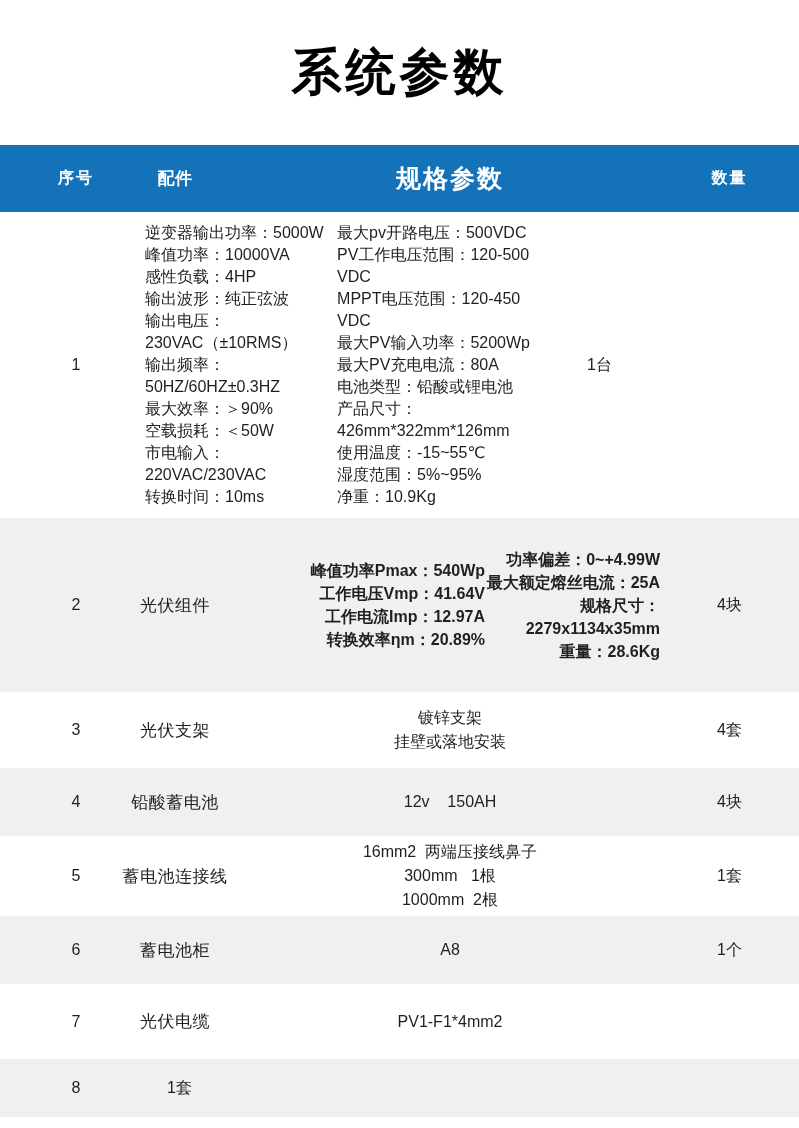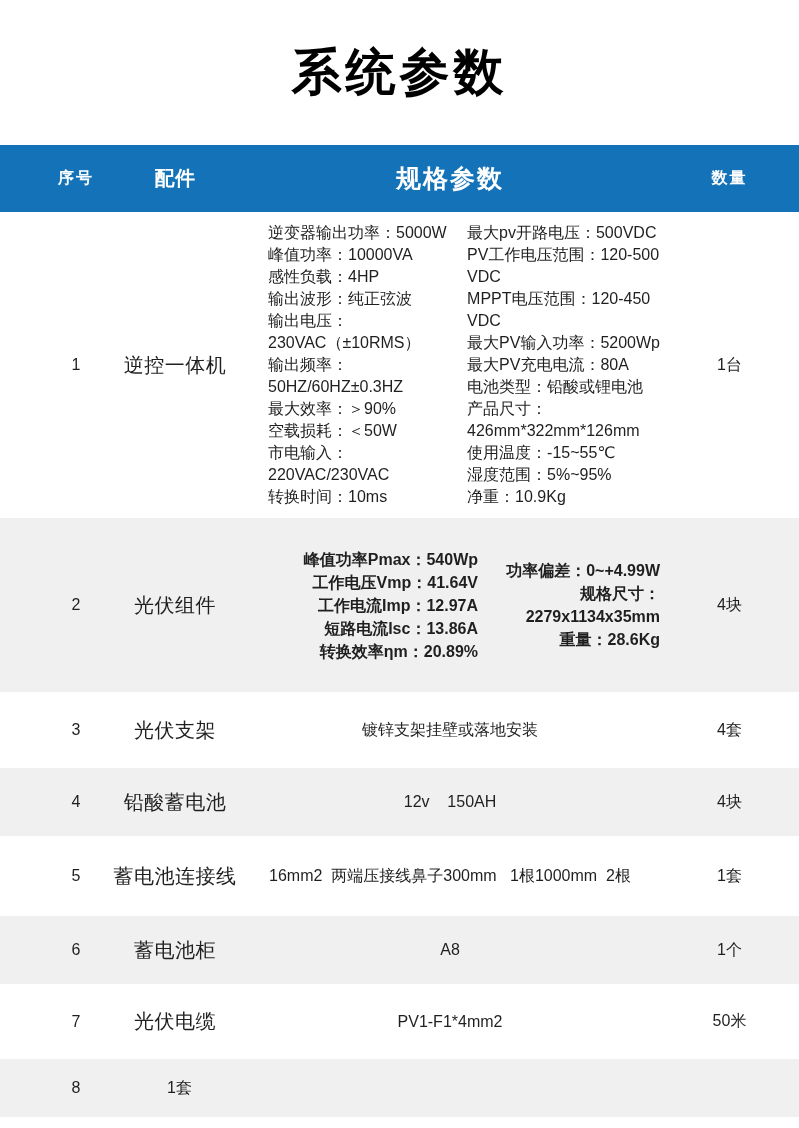--- a/index.html
+++ b/index.html
@@ -44,37 +44,37 @@
   .cell {
     display: flex;
     align-items: center;
   }
   .col-no   { width: 110px; justify-content: center; padding-left: 42px; }
   .col-part { width: 130px; justify-content: center; }
   .col-spec { width: 420px; }
   .col-qty  { width: 139px; justify-content: center; }
   .head-label { text-align: center; }
   .cell.col-no   { font-size: 16px; }
-  .cell.col-part { font-size: 20px; letter-spacing: 0.5px; }
+  .cell.col-part { font-size: 17px; letter-spacing: 0.5px; }
   .cell.col-qty  { font-size: 16px; }
   .spec-twocol {
     display: flex;
     padding-left: 28px;
     align-items: center;
   }
   .spec-col {
     font-size: 16px;
     line-height: 22px;
     white-space: pre;
   }
-  .spec-col.left  { width: 210px; }
+  .spec-col.left  { width: 210px; margin-left: 7px; }
   .spec-col.right { flex: 1; }
   .row-pv .spec-col { line-height: 23px; font-weight: bold; text-align: right; }
   .spec-center {
-    flex-direction: row;
+    flex-direction: column;
     justify-content: center;
     font-size: 16px;
     line-height: 24px;
     text-align: center;
     white-space: pre;
   }
   .spec-center .line { white-space: pre; }
   .bottom-space { height: 11px; background: #ffffff; }
 </style>
 </head>
@@ -86,34 +86,33 @@
 
 <div class="table-header">
   <div class="cell col-no head-label">序号</div>
   <div class="cell col-part head-label">配件</div>
   <div class="cell col-spec head-label" style="justify-content:center;">规格参数</div>
   <div class="cell col-qty head-label">数量</div>
 </div>
 
 <div class="row" style="height:306px">
   <div class="cell col-no">1</div>
-  <div class="cell col-part">逆控一体机</div>
   <div class="cell col-spec spec-twocol">
     <div class="spec-col left"><div class="line">逆变器输出功率：5000W</div><div class="line">峰值功率：10000VA</div><div class="line">感性负载：4HP</div><div class="line">输出波形：纯正弦波</div><div class="line">输出电压：</div><div class="line">230VAC（±10RMS）</div><div class="line">输出频率：</div><div class="line">50HZ/60HZ±0.3HZ</div><div class="line">最大效率：＞90%</div><div class="line">空载损耗：＜50W</div><div class="line">市电输入：</div><div class="line">220VAC/230VAC</div><div class="line">转换时间：10ms</div></div>
     <div class="spec-col right"><div class="line">最大pv开路电压：500VDC</div><div class="line">PV工作电压范围：120-500</div><div class="line">VDC</div><div class="line">MPPT电压范围：120-450</div><div class="line">VDC</div><div class="line">最大PV输入功率：5200Wp</div><div class="line">最大PV充电电流：80A</div><div class="line">电池类型：铅酸或锂电池</div><div class="line">产品尺寸：</div><div class="line">426mm*322mm*126mm</div><div class="line">使用温度：-15~55℃</div><div class="line">湿度范围：5%~95%</div><div class="line">净重：10.9Kg</div></div>
   </div>
   <div class="cell col-qty">1台</div>
 </div>
 
 <div class="row alt row-pv" style="height:174px">
   <div class="cell col-no">2</div>
   <div class="cell col-part">光伏组件</div>
   <div class="cell col-spec spec-twocol">
-    <div class="spec-col left"><div class="line">峰值功率Pmax：540Wp</div><div class="line">工作电压Vmp：41.64V</div><div class="line">工作电流Imp：12.97A</div><div class="line">短路电流Isc：13.86A</div><div class="line">转换效率ηm：20.89%</div></div>
-    <div class="spec-col right"><div class="line">功率偏差：0~+4.99W</div><div class="line">规格尺寸：</div><div class="line">2279x1134x35mm</div><div class="line">重量：28.6Kg</div></div>
+    <div class="spec-col left"><div class="line">峰值功率Pmax：540Wp</div><div class="line">工作电压Vmp：41.64V</div><div class="line">工作电流Imp：12.97A</div><div class="line">转换效率ηm：20.89%</div></div>
+    <div class="spec-col right"><div class="line">功率偏差：0~+4.99W</div><div class="line">最大额定熔丝电流：25A</div><div class="line">规格尺寸：</div><div class="line">2279x1134x35mm</div><div class="line">重量：28.6Kg</div></div>
   </div>
   <div class="cell col-qty">4块</div>
 </div>
 
 <div class="row" style="height:76px">
   <div class="cell col-no">3</div>
   <div class="cell col-part">光伏支架</div>
   <div class="cell col-spec spec-center"><div class="line">镀锌支架</div><div class="line">挂壁或落地安装</div></div>
   <div class="cell col-qty">4套</div>
 </div>
@@ -136,21 +135,20 @@
   <div class="cell col-no">6</div>
   <div class="cell col-part">蓄电池柜</div>
   <div class="cell col-spec spec-center"><div class="line">A8</div></div>
   <div class="cell col-qty">1个</div>
 </div>
 
 <div class="row" style="height:75px">
   <div class="cell col-no">7</div>
   <div class="cell col-part">光伏电缆</div>
   <div class="cell col-spec spec-center"><div class="line">PV1-F1*4mm2</div></div>
-  <div class="cell col-qty">50米</div>
 </div>
 
 <div class="row alt" style="height:58px">
   <div class="cell col-no">8</div>
   <div class="cell col-qty">1套</div>
 </div>
 
 <div class="bottom-space"></div>
 
 </body></html>

